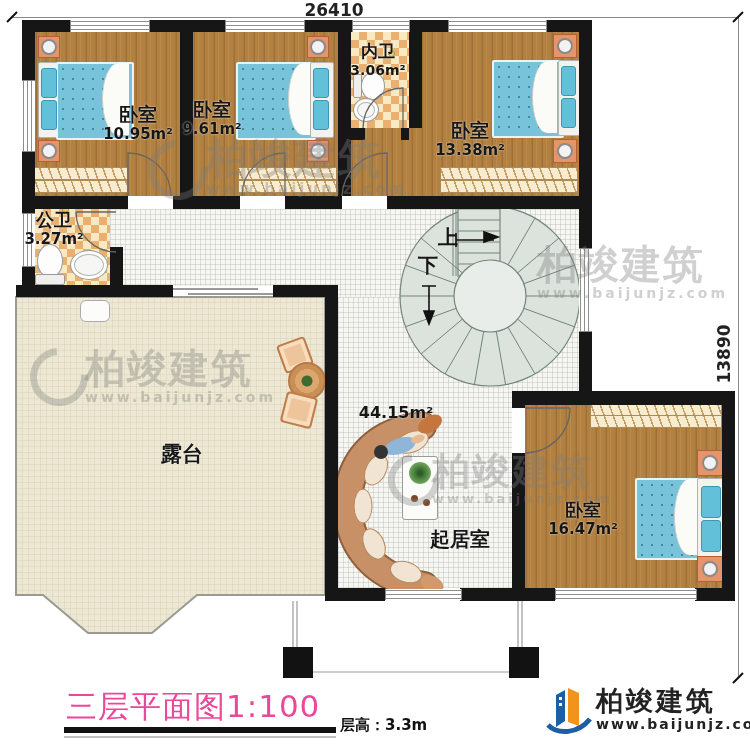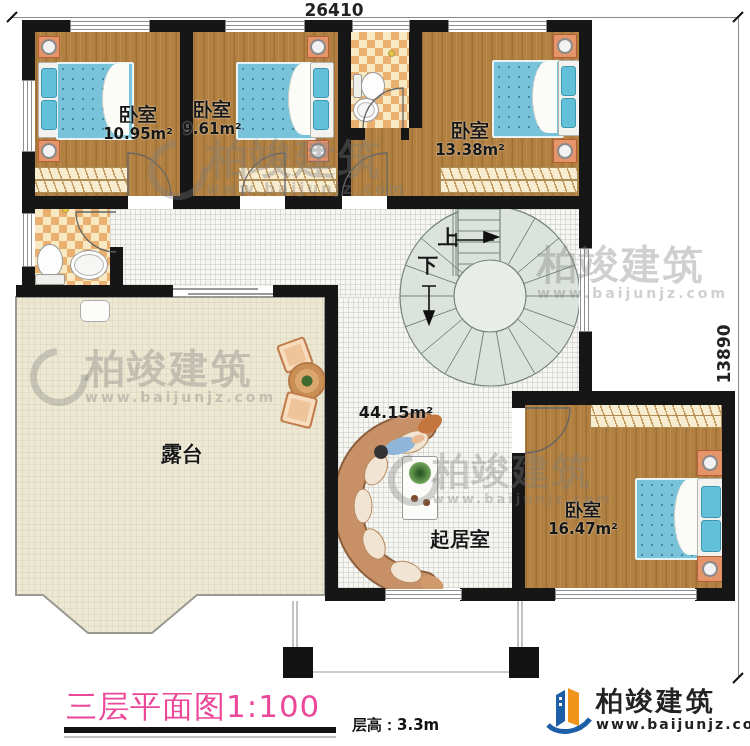--- a/index.html
+++ b/index.html
@@ -281,23 +281,31 @@
   </svg>
 
   <div class="rlabel" style="left:98px;top:104px;width:80px">
     <span class="rname">卧室</span>
     <span class="rarea">10.95m²</span>
   </div>
   <div class="rlabel" style="left:172px;top:99px;width:80px">
     <span class="rname">卧室</span>
     <span class="rarea">9.61m²</span>
   </div>
+  <div class="rlabel" style="left:336px;top:42px;width:84px">
+    <span class="rname" style="font-size:17px">内卫</span>
+    <span class="rarea" style="font-size:14px">3.06m²</span>
+  </div>
   <div class="rlabel" style="left:428px;top:120px;width:84px">
     <span class="rname">卧室</span>
     <span class="rarea">13.38m²</span>
+  </div>
+  <div class="rlabel" style="left:15px;top:210px;width:78px">
+    <span class="rname" style="font-size:18px">公卫</span>
+    <span class="rarea">3.27m²</span>
   </div>
   <div class="rlabel" style="left:143px;top:442px;width:78px">
     <span class="rname" style="font-size:21px">露台</span>
   </div>
   <div class="rlabel" style="left:356px;top:404px;width:80px">
     <span class="rarea" style="font-size:16px">44.15m²</span>
   </div>
   <div class="rlabel" style="left:414px;top:528px;width:92px">
     <span class="rname" style="font-size:20px">起居室</span>
   </div>
@@ -327,21 +335,21 @@
   <div class="wm" style="left:432px;top:452px">
     <span class="wm-name" style="font-size:38px">柏竣建筑</span>
     <span class="wm-url" style="font-size:13px">www.baijunjz.com</span>
   </div>
 
   <div class="ft-title" style="left:66px;top:686px">
     <span>三层平面图</span><span>1:100</span>
   </div>
   <div class="abs" style="left:64px;top:727px;width:272px;height:6px;background:#111"></div>
   <div class="abs" style="left:64px;top:736px;width:272px;height:2px;background:#c0c0c0"></div>
-  <div class="ft-info" style="left:352px;top:716px">
+  <div class="ft-info" style="left:340px;top:716px">
     <span>层高：</span><span>3.3m</span>
   </div>
   <svg class="abs" style="left:546px;top:681px" width="46" height="54" viewBox="0 0 46 54">
     <polygon points="10,14 19,9 19,40 10,46" fill="#1d5fa6"></polygon>
     <polygon points="22,7 33,12 33,45 22,41" fill="#f2941c"></polygon>
     <path d="M2,44 C12,54 32,53 44,38" fill="none" stroke="#1d5fa6" stroke-width="5"></path>
     <rect x="13" y="16" width="3" height="3" fill="#fff"></rect>
     <rect x="13" y="22" width="3" height="3" fill="#fff"></rect>
   </svg>
   <div class="ft-brand-name" style="left:596px;top:683px">柏竣建筑</div>

